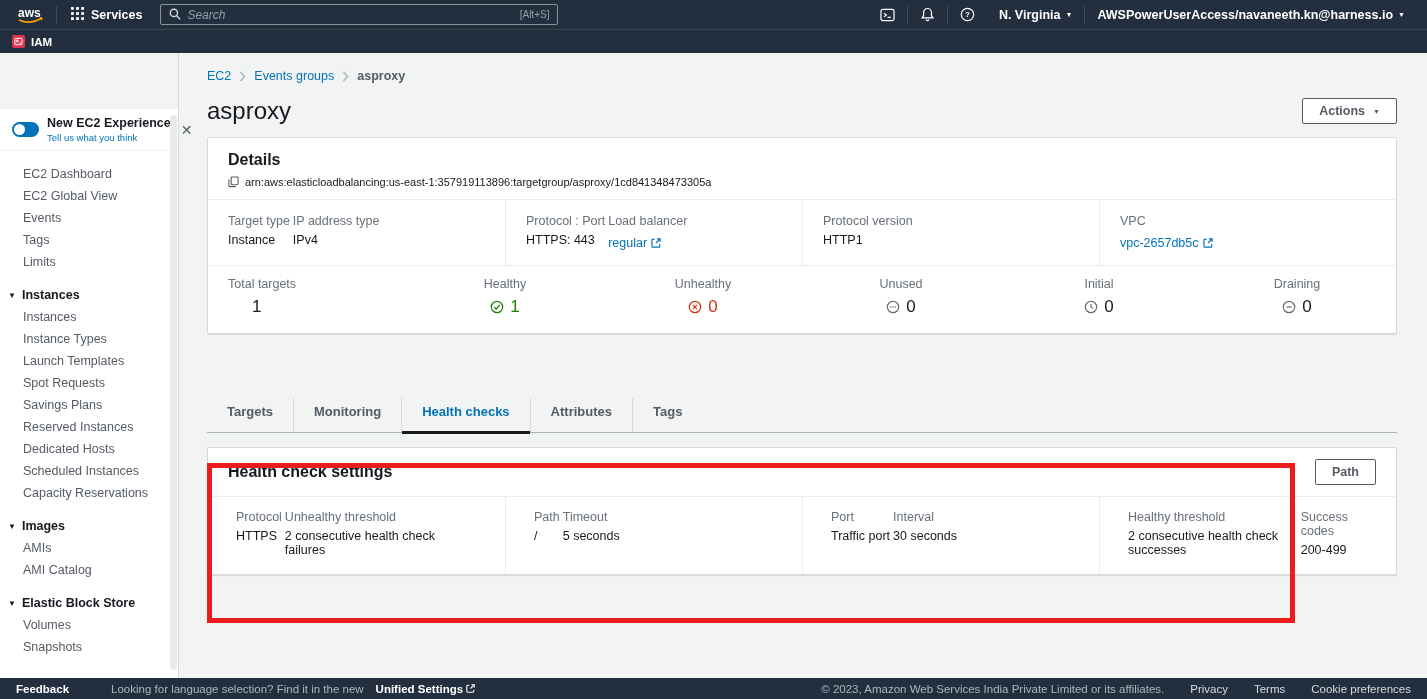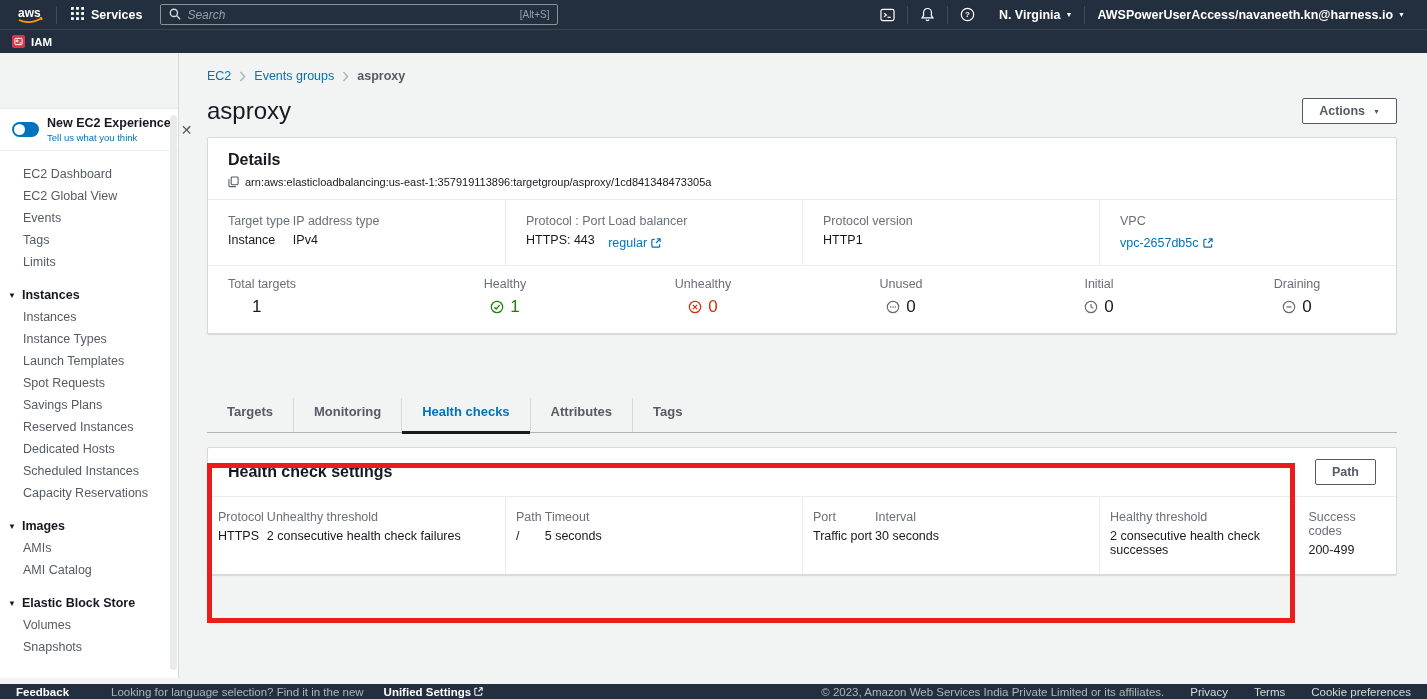--- a/index.html
+++ b/index.html
@@ -90,26 +90,26 @@
   .tab:first-child{border-left:none;}
   .tab.active{color:var(--accent);}
   .tab.active::after{content:''; position:absolute; left:0; right:0; bottom:-2px; height:3px; background:var(--dark);}
 
   
   .hc-card{margin-top:14px;}
   .hc-head{display:flex; align-items:center; padding:11px 20px; border-bottom:1px solid var(--border);}
   .hc-head h2{font-size:16px; font-weight:700; color:var(--dark);}
   .hc-head .btn{margin-left:auto;}
   .hc-grid{display:grid; grid-template-columns:repeat(4,1fr);}
-  .hc-grid .dl-col{padding:13px 10px 17px;}
-
-  
-  .footer{position:absolute; left:0; right:0; bottom:0; height:15px; background:var(--navy); display:flex; align-items:center; padding:0 16px; font-size:11.5px; color:#aab7b8;}
+  .hc-grid .dl-col{padding:13px 28px 17px;}
+
+  
+  .footer{position:absolute; left:0; right:0; bottom:0; height:21px; background:var(--navy); display:flex; align-items:center; padding:0 16px; font-size:11.5px; color:#aab7b8;}
   .footer .fb{color:#fff; font-weight:700; cursor:pointer;}
-  .footer .lang{margin-left:42px; display:flex; align-items:center; gap:20px;}
+  .footer .lang{margin-left:42px; display:flex; align-items:center; gap:12px;}
   .footer .unified{color:#fff; font-weight:700; cursor:pointer; display:inline-flex; align-items:center; gap:3px;}
   .footer .right{margin-left:auto; display:flex; align-items:center; gap:26px;}
   .footer .flink{color:#d5dbdb; cursor:pointer;}
 
   
   .annotation{position:absolute; left:207px; top:463px; width:1088px; height:160px; border:5px solid var(--annotation); z-index:50; pointer-events:none;}
 </style>
 </head>
 <body>
 

